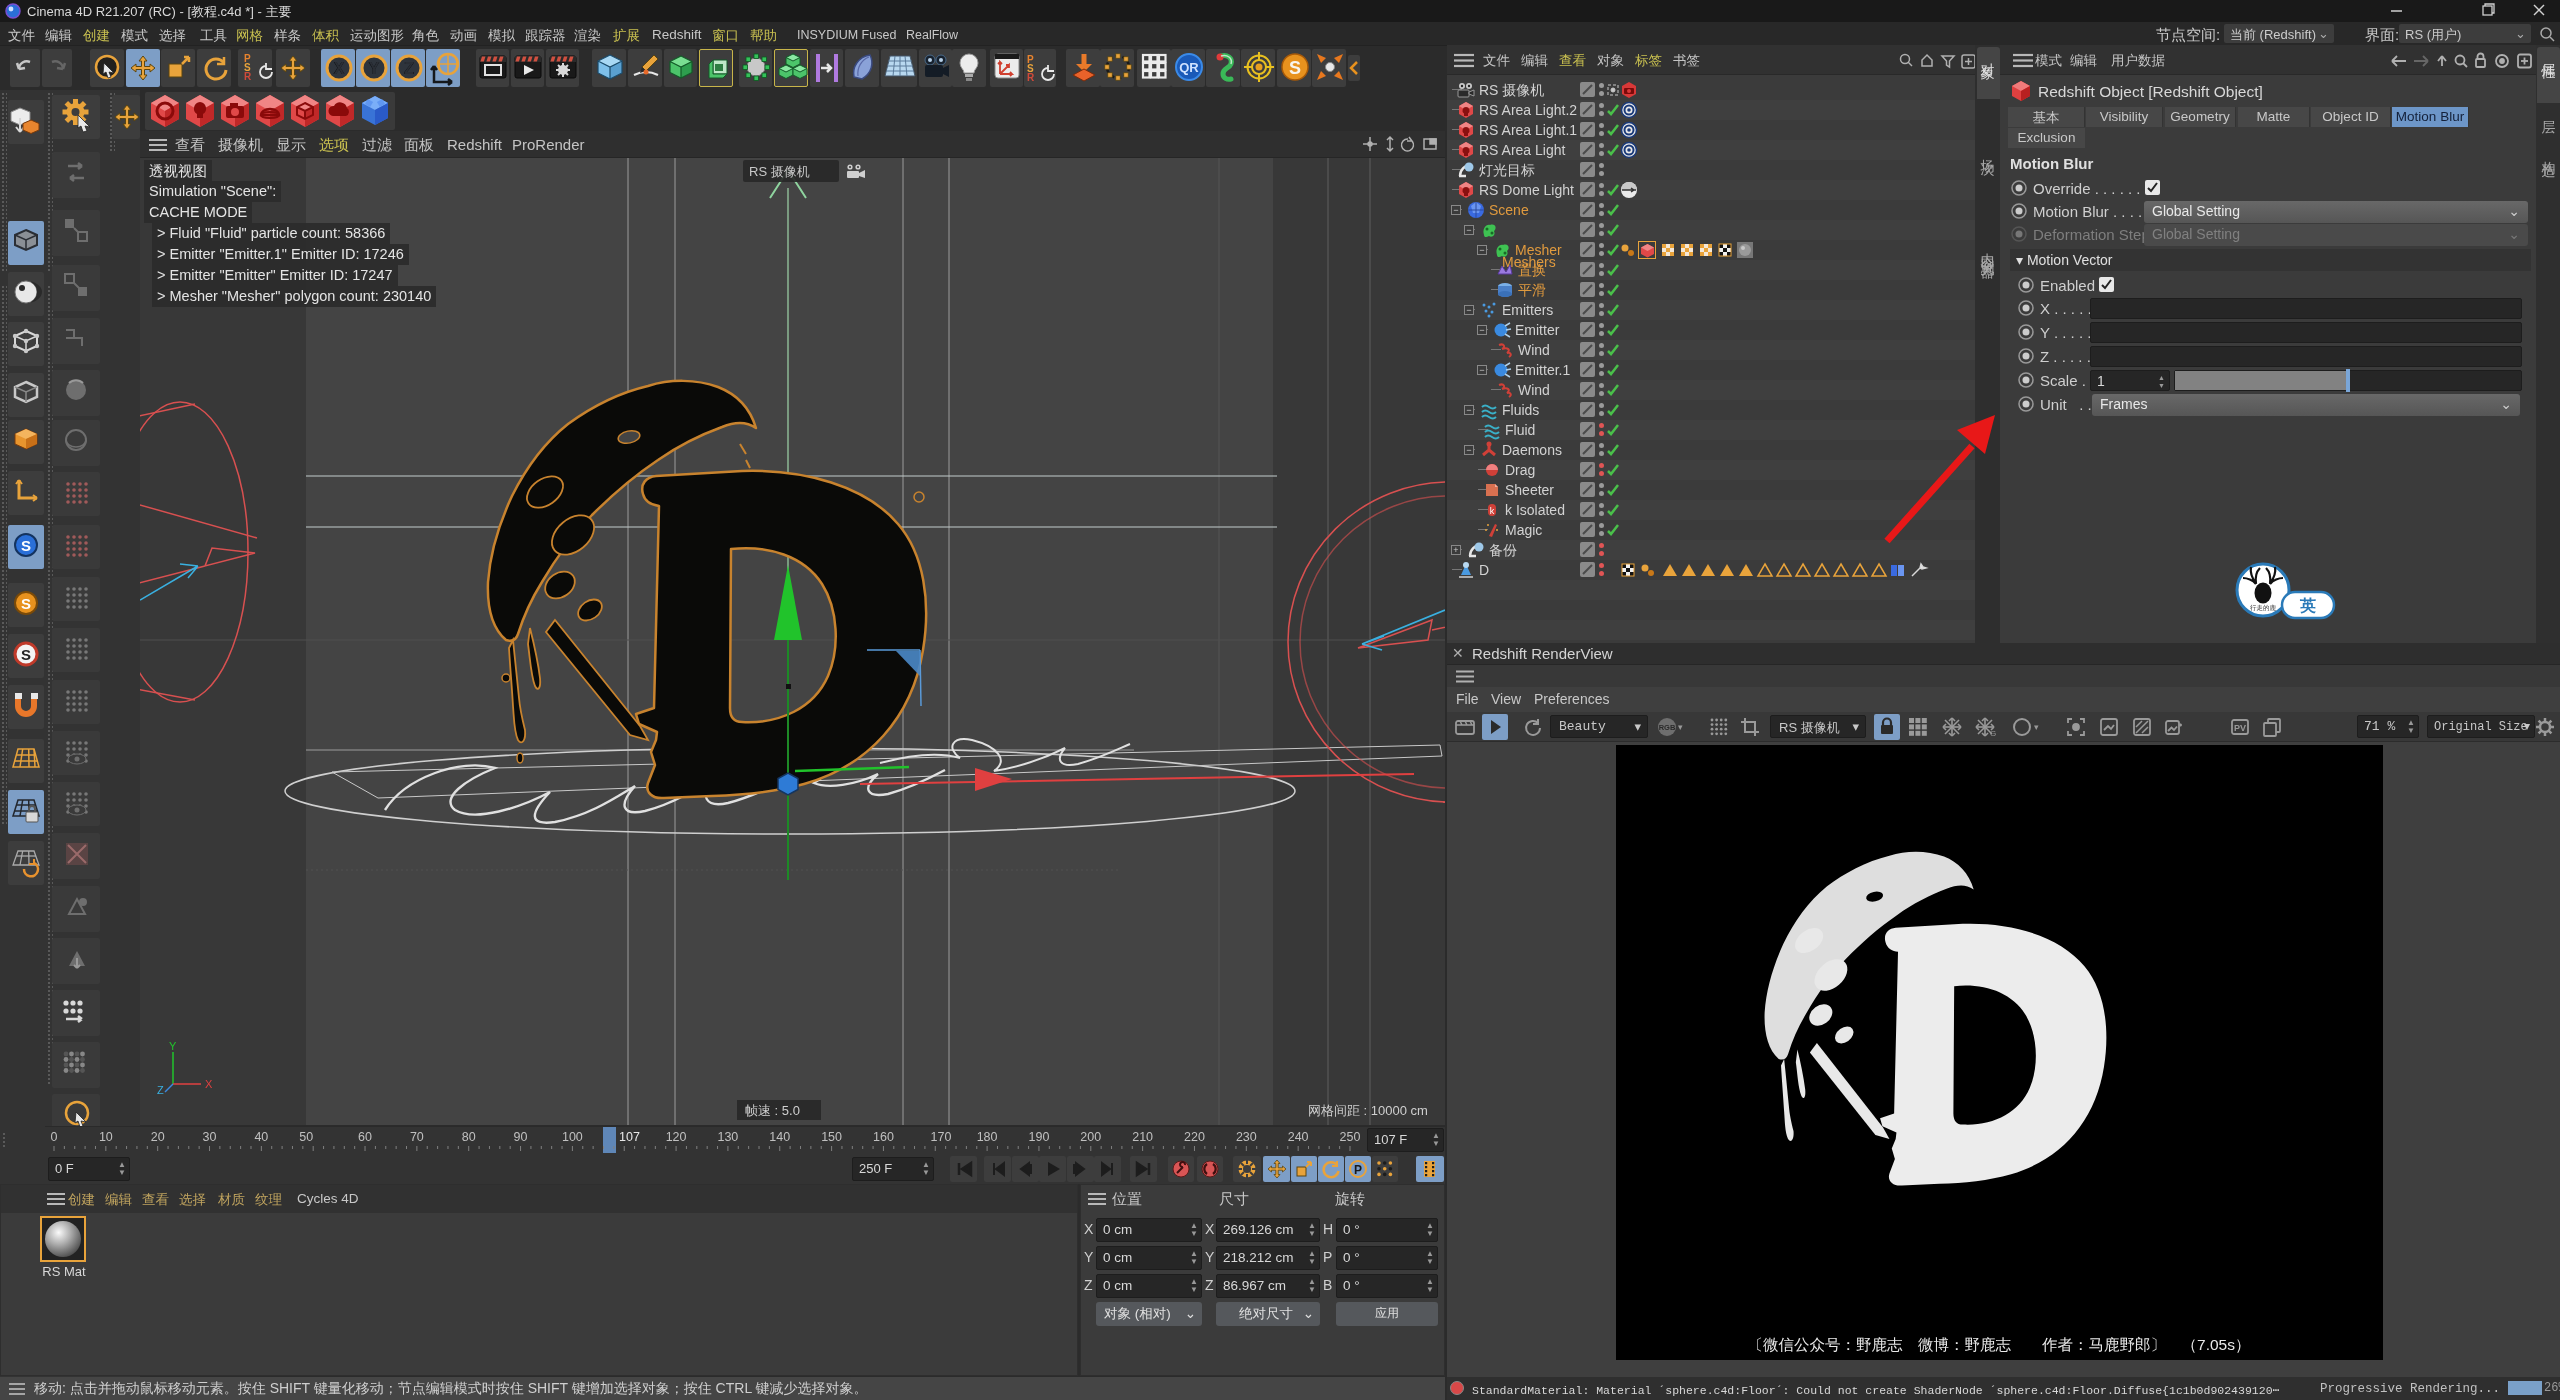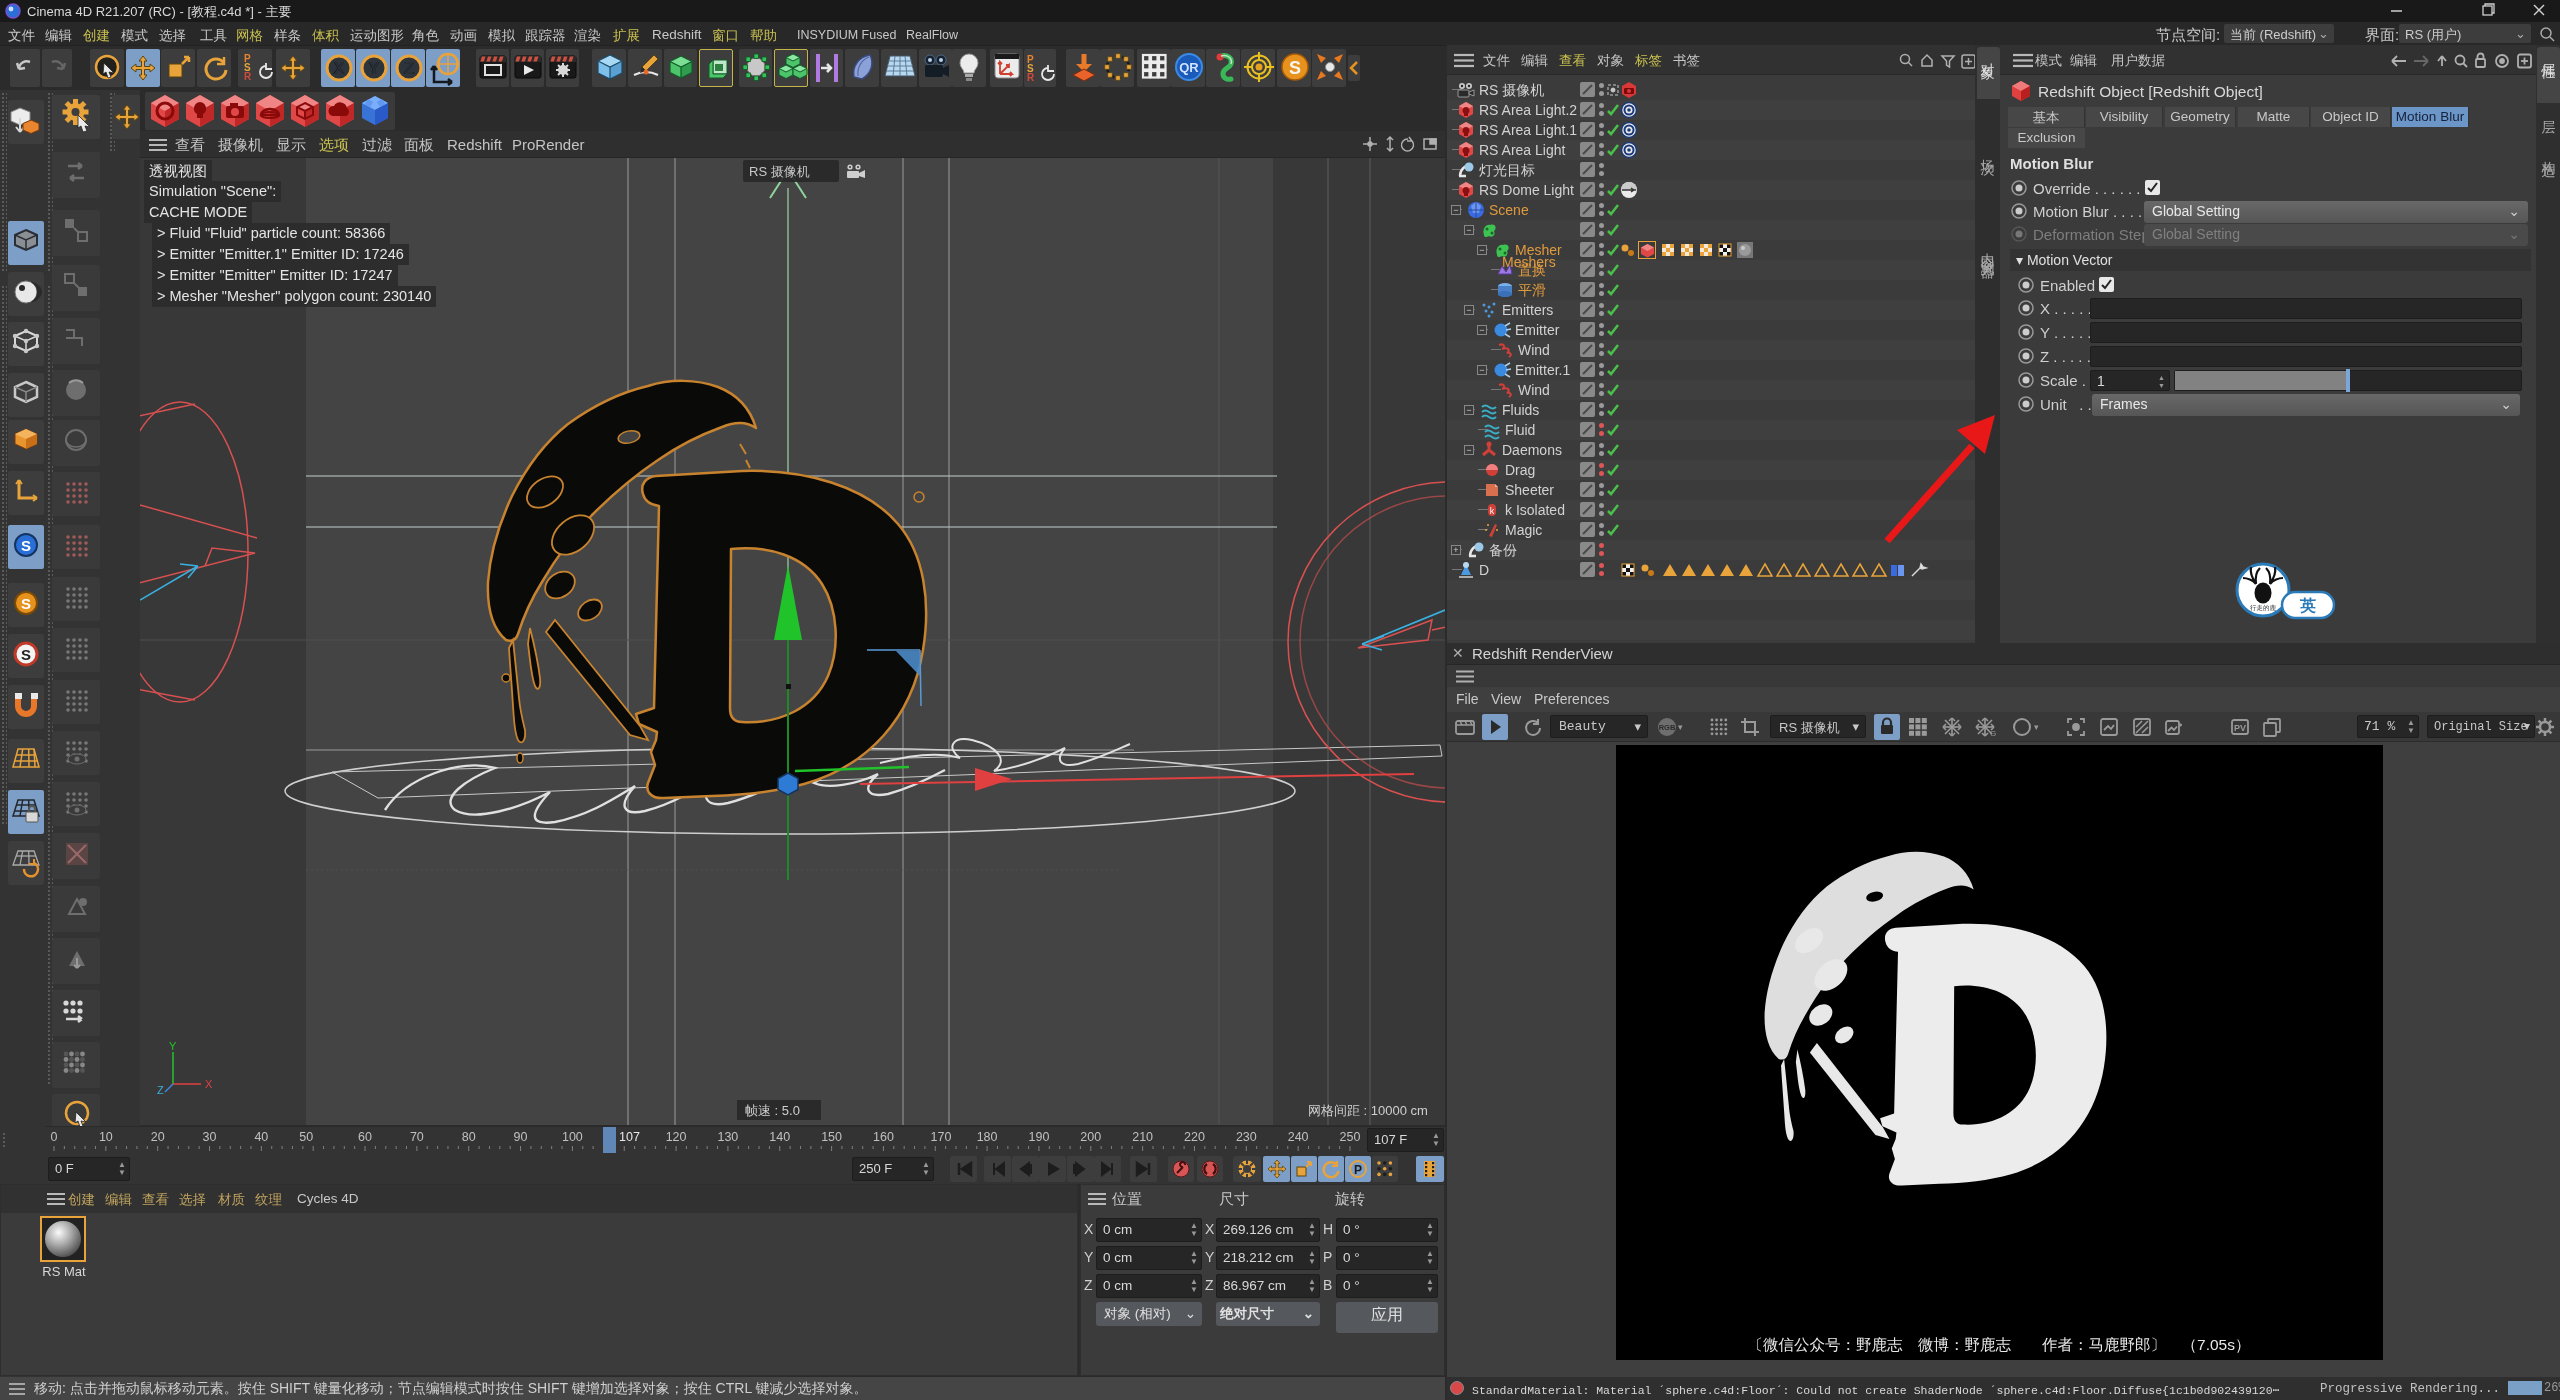--- a/index.html
+++ b/index.html
@@ -1299,22 +1299,22 @@
 <div class="fld" style="left:1216px;top:1246px;width:104px;height:24px;font-size:13.5px;padding:3px 6px;">218.212 cm<span class="spin">▲<br>▼</span></div>
 <div class="abs" style="left:1323px;top:1249px;font-size:14px;color:#d0d0d0;">P</div>
 <div class="fld" style="left:1336px;top:1246px;width:102px;height:24px;font-size:13.5px;padding:3px 6px;">0 °<span class="spin">▲<br>▼</span></div>
 <div class="abs" style="left:1084px;top:1277px;font-size:14px;color:#d0d0d0;">Z</div>
 <div class="fld" style="left:1096px;top:1274px;width:106px;height:24px;font-size:13.5px;padding:3px 6px;">0 cm<span class="spin">▲<br>▼</span></div>
 <div class="abs" style="left:1205px;top:1277px;font-size:14px;color:#d0d0d0;">Z</div>
 <div class="fld" style="left:1216px;top:1274px;width:104px;height:24px;font-size:13.5px;padding:3px 6px;">86.967 cm<span class="spin">▲<br>▼</span></div>
 <div class="abs" style="left:1323px;top:1277px;font-size:14px;color:#d0d0d0;">B</div>
 <div class="fld" style="left:1336px;top:1274px;width:102px;height:24px;font-size:13.5px;padding:3px 6px;">0 °<span class="spin">▲<br>▼</span></div>
 <div class="abs" style="left:1096px;top:1302px;width:106px;height:24px;background:#55585c;border-radius:3px;color:#e0e0e0;font-size:13.5px;padding:3px 8px;">对象 (相对)<span style="position:absolute;right:6px;top:3px;">⌄</span></div>
-<div class="abs" style="left:1216px;top:1302px;width:104px;height:24px;background:#55585c;border-radius:3px;color:#e0e0e0;font-size:13.5px;padding:3px 4px;font-weight:bold;">绝对尺寸<span style="position:absolute;right:6px;top:3px;">⌄</span></div>
-<div class="abs" style="left:1336px;top:1302px;width:102px;height:31px;background:#55585c;border-radius:3px;color:#e0e0e0;font-size:16px;text-align:center;padding:3px 6px;">应用</div>
+<div class="abs" style="left:1216px;top:1302px;width:104px;height:24px;background:#55585c;border-radius:3px;color:#e0e0e0;font-size:13.5px;padding:3px 23px;">绝对尺寸<span style="position:absolute;right:6px;top:3px;">⌄</span></div>
+<div class="abs" style="left:1336px;top:1302px;width:102px;height:24px;background:#55585c;border-radius:3px;color:#e0e0e0;font-size:12px;text-align:center;padding:3px 6px;">应用</div>
 <div class="abs" style="left:0;top:1377px;width:1445px;height:23px;background:#454545;"></div>
 <svg style="left:8px;top:1383px;" width="18" height="12">
       <g stroke="#b0b0b0" stroke-width="1.8">
         <line x1="1" y1="1" x2="17" y2="1"></line>
         <line x1="1" y1="6" x2="17" y2="6"></line>
         <line x1="1" y1="11" x2="17" y2="11"></line>
       </g>
     </svg>
 <div class="abs" style="left:34px;top:1380px;font-size:14px;color:#cfcfcf;">移动: 点击并拖动鼠标移动元素。按住 SHIFT 键量化移动；节点编辑模式时按住 SHIFT 键增加选择对象；按住 CTRL 键减少选择对象。</div>
 <div class="abs" style="left:1447px;top:45px;width:528px;height:598px;background:#3b3b3b;"></div>

